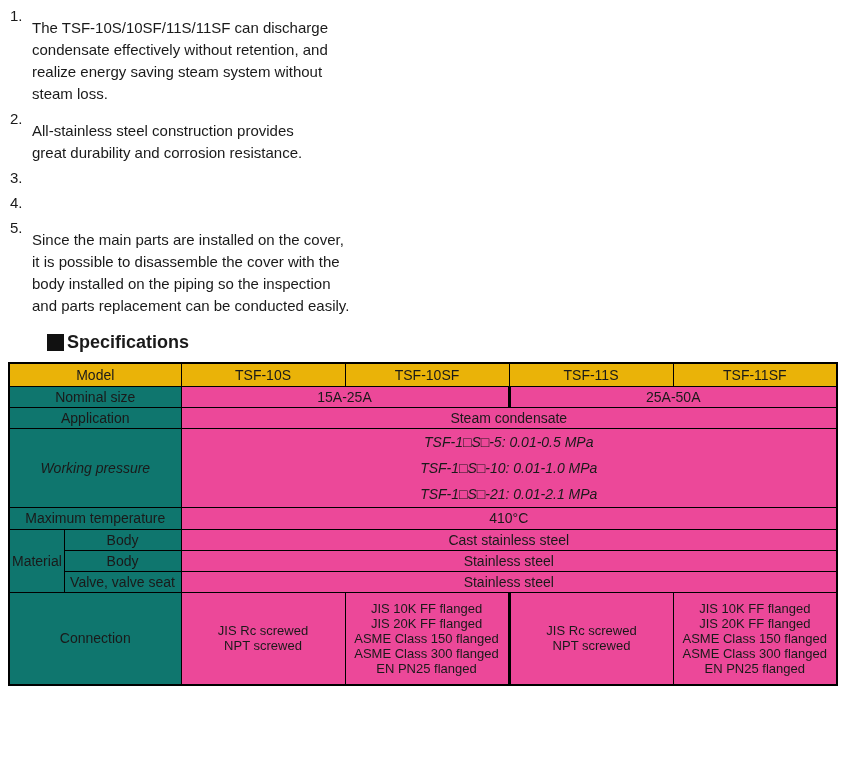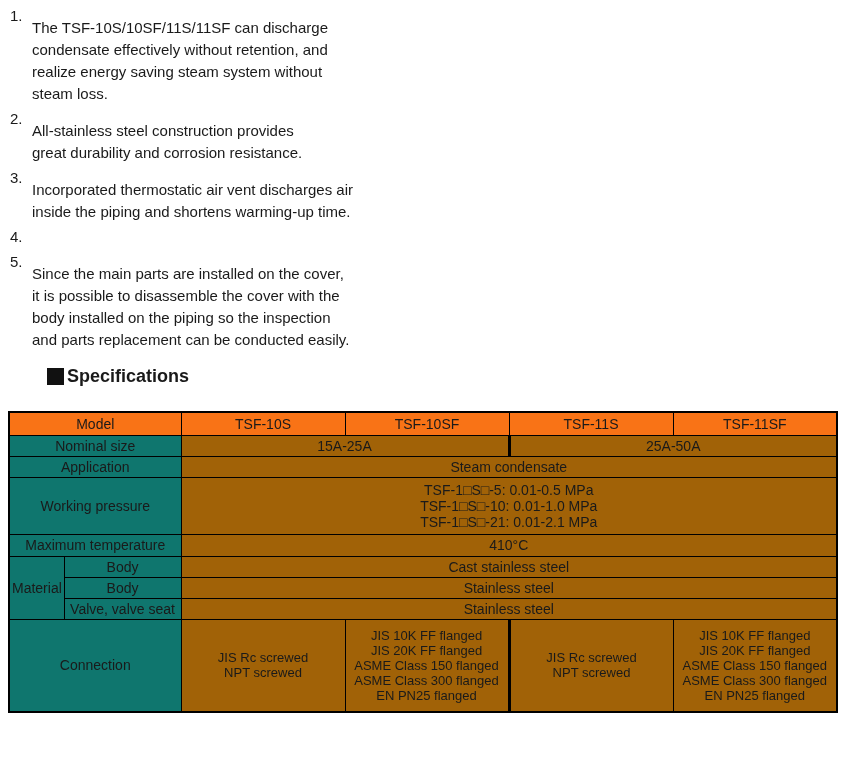--- a/index.html
+++ b/index.html
@@ -15,21 +15,21 @@
   
   .section-heading {
     display: flex; align-items: center;
     font-weight: bold; font-size: 18px;
     margin: 0 0 11px 0;
   }
   .section-heading .bullet {
     width: 17px; height: 17px; background: #111;
     margin-right: 3px; flex: none;
   }
-  .section-heading.spec { margin-top: 15px; margin-bottom: 24px; padding-left: 39px; }
+  .section-heading.spec { margin-top: 15px; margin-bottom: 9px; padding-left: 39px; }
 
   
   .features { margin: 0 0 0 2px; }
   .feature {
     display: flex;
     font-size: 15px; line-height: 22px;
     margin-bottom: 3px;
   }
   .feature .num { width: 22px; flex: none; }
   .feature .text { white-space: pre-line; width: 380px; margin-top: 12px; }
@@ -41,28 +41,28 @@
     border: 2px solid #000;
     font-size: 14px;
   }
   table.spec-table td {
     border: 1px solid #000;
     text-align: center; vertical-align: middle;
     padding: 0 2px;
     white-space: pre-line;
     overflow: hidden;
   }
-  .c-hdr { background: #f97316; }
+  .c-hdr { background: #eab308; }
   .c-lbl { background: #0f766e; }
-  .c-val { background: #a16207; }
+  .c-val { background: #ec4899; }
   .thick { border-left: 3px solid #000 !important; }
   tr.r-model td   { height: 23px; }
   tr.r-nominal td { height: 21px; }
   tr.r-app td     { height: 21px; }
-  tr.r-press td   { height: 57px; line-height: 16px; }
+  tr.r-press td   { height: 57px; line-height: 26px; font-style: italic; }
   tr.r-temp td    { height: 22px; }
   tr.r-mat td     { height: 21px; }
   tr.r-conn td    { height: 93px; }
   tr.r-conn td.sm { font-size: 13px; line-height: 15px; }
 </style>
 </head>
 <body>
 
 <div class="page">
 
@@ -75,22 +75,20 @@
 realize energy saving steam system without
 steam loss.</span>
     </div>
     <div class="feature">
       <span class="num">2.</span>
       <span class="text">All-stainless steel construction provides
 great durability and corrosion resistance.</span>
     </div>
     <div class="feature">
       <span class="num">3.</span>
-      <span class="text">Incorporated thermostatic air vent discharges air
-inside the piping and shortens warming-up time.</span>
     </div>
     <div class="feature">
       <span class="num">4.</span>
     </div>
     <div class="feature">
       <span class="num">5.</span>
       <span class="text">Since the main parts are installed on the cover,
 it is possible to disassemble the cover with the
 body installed on the piping so the inspection
 and parts replacement can be conducted easily.</span>

